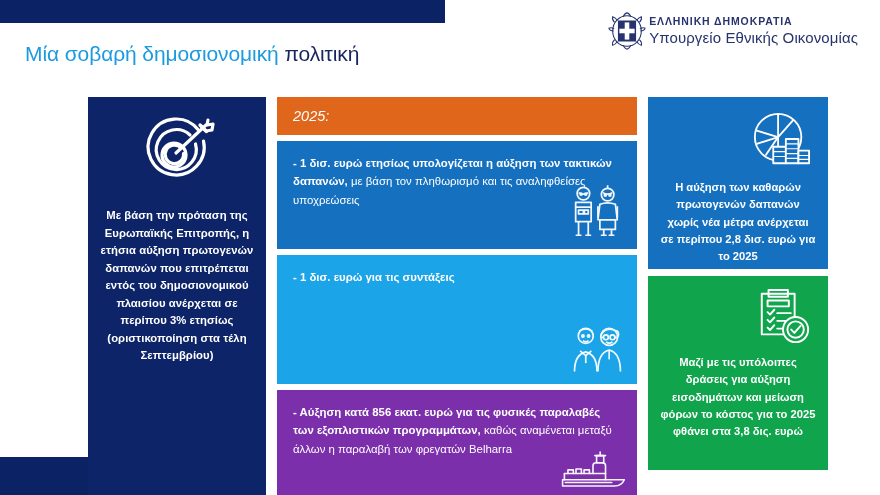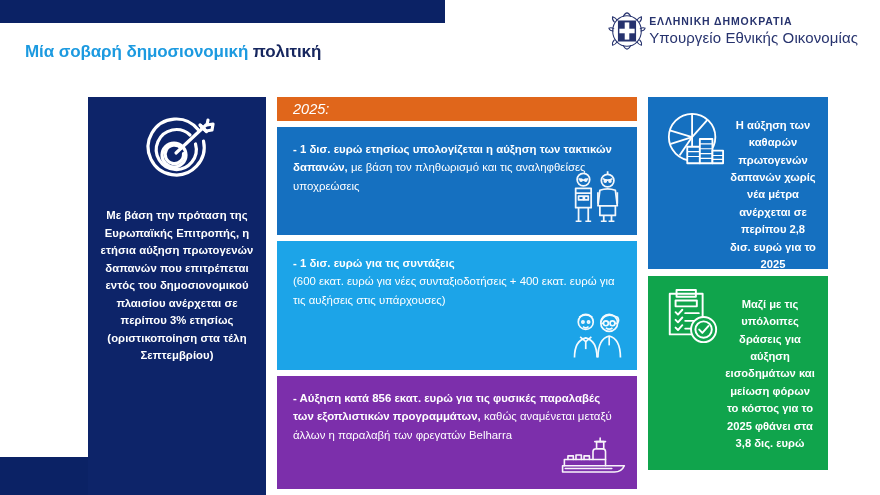--- a/index.html
+++ b/index.html
@@ -27,21 +27,21 @@
   .logo-emblem { width:42px; height:42px; flex:none; }
   .logo-text { line-height:1.28; color:#27336e; }
   .logo-title {
     font-size:10.5px; font-weight:bold; letter-spacing:0.9px; color:#27336e;
   }
   .logo-sub { font-size:15px; color:#27336e; letter-spacing:0.1px; }
 
   
   .headline {
     position:absolute; left:25px; top:42px;
-    font-size:17px; font-weight:bold; letter-spacing:-0.1px;
+    font-size:21px; font-weight:normal; letter-spacing:-0.1px;
   }
   .headline .hl-a { color:#1c9ae0; }
   .headline .hl-b { color:#16265e; }
 
   
   .cols { position:absolute; left:0; top:97px; width:880px; height:352px; }
 
   
   .panel-left {
     position:absolute; left:88px; top:0; width:178px; height:444px;
@@ -52,40 +52,40 @@
   }
   .panel-left .icon-wrap { margin-top:4px; margin-bottom:14px; }
   .panel-left .body {
     font-size:11.3px; font-weight:bold; line-height:1.55; text-align:center;
     letter-spacing:0.05px;
   }
 
   
   .col-center { position:absolute; left:277px; top:0; width:360px; }
   .band-2025 {
-    background:#e0661b; color:#fff; height:24px;
+    background:#e0661b; color:#fff; height:38px;
     display:flex; align-items:center; padding-left:16px;
     font-size:14.5px; font-style:italic; font-weight:normal;
   }
   .card {
     position:relative; color:#fff; padding:13px 16px 0;
     overflow:hidden;
   }
   .card .txt { position:relative; z-index:2; font-size:11.4px; line-height:1.62; }
   .card .txt .b { font-weight:bold; }
   .card .card-icon { position:absolute; right:10px; bottom:6px; z-index:1; opacity:.95; }
   .card-blue   { background:#1570c0; margin-top:6px; height:108px; }
   .card-cyan   { background:#1ca4e8; margin-top:6px; height:129px; }
   .card-purple { background:#7c2fab; margin-top:6px; height:113px; }
 
   
   .col-right { position:absolute; left:648px; top:0; width:180px; }
   .side-card {
     color:#fff; text-align:center; padding:12px 12px 12px;
-    display:flex; align-items:flex-start;
+    display:flex; flex-direction:column; align-items:flex-end;
   }
   .side-card .body {
     font-size:11.2px; font-weight:bold; line-height:1.55; margin-top:8px;
   }
   .side-blue  { background:#1570c0; height:172px; }
   .side-green { background:#10a44c; height:194px; margin-top:7px; }
 
   svg { display:block; }
 </style>
 </head>
@@ -171,21 +171,21 @@
               <path d="M36 40 h16 v10 h-16 z"></path>
               <path d="M40 50 v6 M48 50 v6"></path>
               <path d="M37 56 h6 M45 56 h6"></path>
               <path d="M34 26 v12 M54 26 v12"></path>
             </g>
           </svg>
         </span>
       </div>
 
       <div class="card card-cyan">
-        <div class="txt"><span class="b">- 1 δισ. ευρώ για τις συντάξεις</span><br><span>(600 εκατ. ευρώ για νέες συνταξιοδοτήσεις + 400 εκατ. ευρώ για τις αυξήσεις στις υπάρχουσες)</span></div>
+        <div class="txt"><span class="b">- 1 δισ. ευρώ για τις συντάξεις</span><br></div>
         <span class="card-icon">
           <svg viewBox="0 0 64 58" width="60" height="56">
             <g fill="none" stroke="#fff" stroke-width="1.8" stroke-linejoin="round">
               <circle cx="20" cy="14" r="8"></circle>
               <path d="M13 9 q7 -5 14 0"></path>
               <circle cx="17" cy="14" r="1.2"></circle>
                 <circle cx="23" cy="14" r="1.2"></circle>
               <path d="M17 19 q3 2.5 6 0"></path>
               <path d="M8 52 q0 -18 12 -21 q12 3 12 21"></path>
               <path d="M14 30 l6 5 l6 -5"></path>

